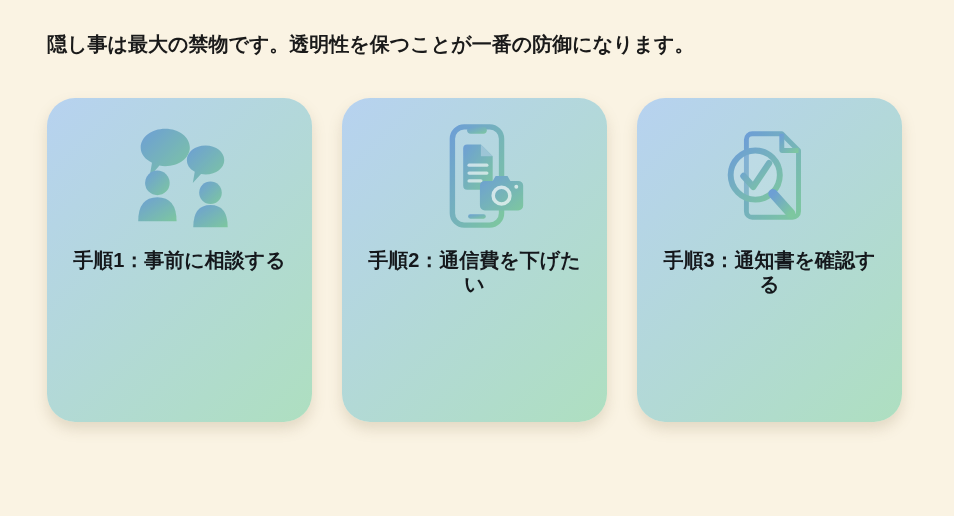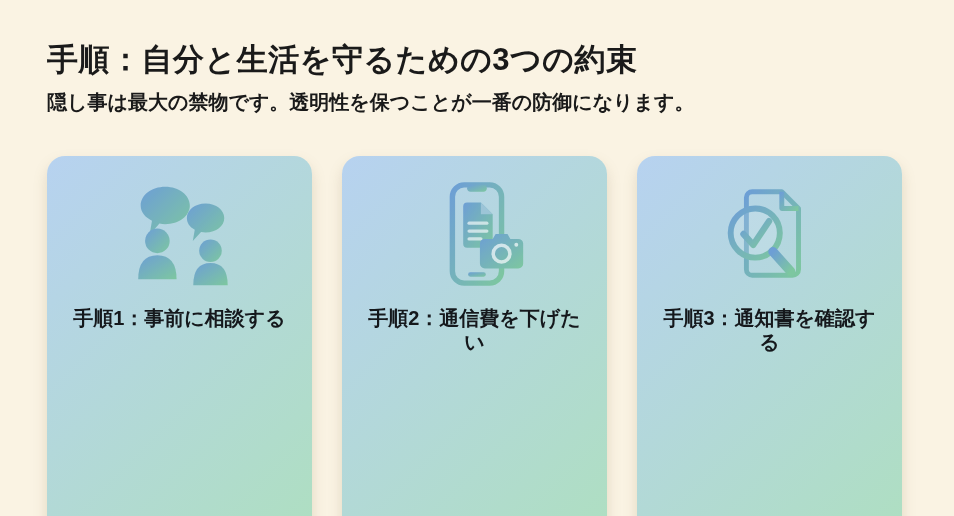--- a/index.html
+++ b/index.html
@@ -38,22 +38,22 @@
     font-weight:700;
     color:var(--text-dark);
   }
   .cards-row{
     display:flex;
     gap:30px;
     margin-top:42px;
   }
   .card{
     width:265px;
-    height:396px;
-    border-radius:18px;
+    height:324px;
+    border-radius:28px;
     background:linear-gradient(135deg,var(--card-grad-start,#B7D2F0) 0%,var(--card-grad-end,#AEDFC0) 100%);
     box-shadow:0 7px 14px rgba(140,125,85,0.22);
     padding:14px 20px 0;
     text-align:center;
   }
   .icon-wrap{
     height:128px;
     display:flex;
     align-items:center;
     justify-content:center;
@@ -78,21 +78,20 @@
     color:#20242A;
     word-break:break-all;
     overflow-wrap:anywhere;
   }
 </style>
 </head>
 <body>
 
 <div class="page">
 
-  <h1 class="page-title">手順：自分と生活を守るための3つの約束</h1>
   <p class="page-subtitle">隠し事は最大の禁物です。透明性を保つことが一番の防御になります。</p>
 
   <div class="cards-row">
 
     <section class="card">
       <div class="icon-wrap">
         <svg viewBox="0 0 120 110" xmlns="http://www.w3.org/2000/svg" aria-hidden="true">
           <defs>
             <linearGradient id="g1" x1="0" y1="0" x2="1" y2="1">
               <stop offset="0" style="stop-color:var(--icon-blue,#5E93D3)"></stop>

